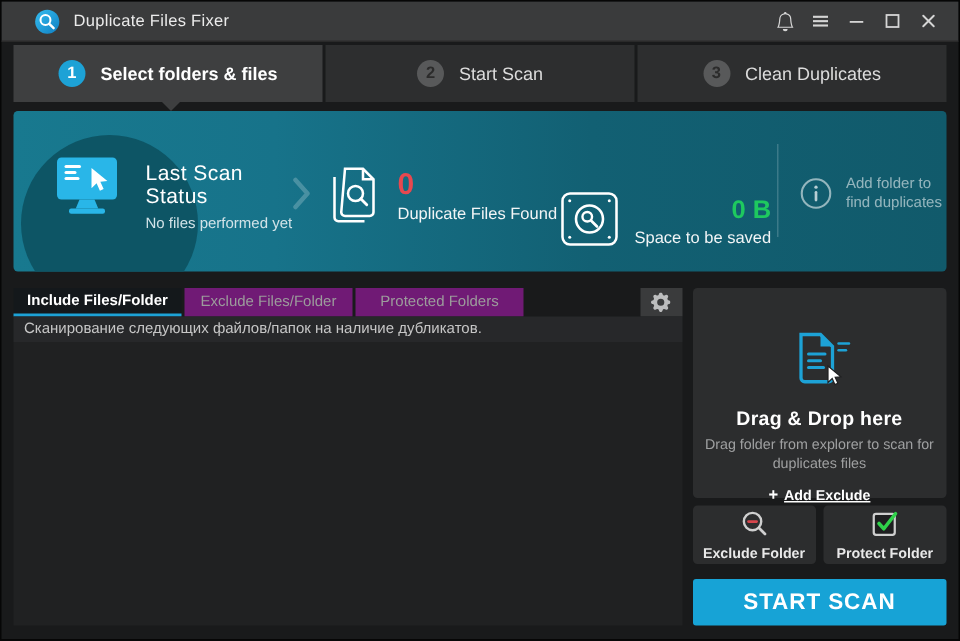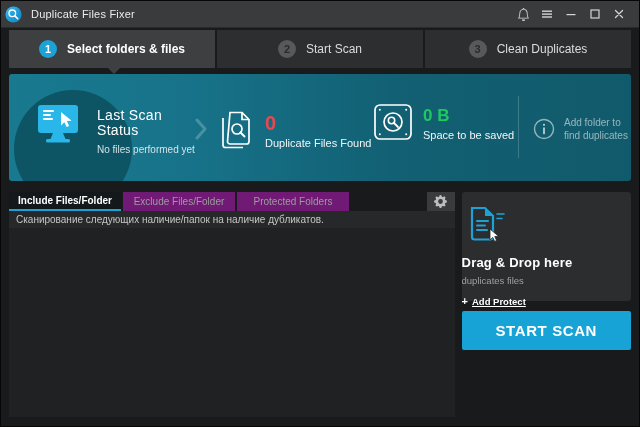--- a/index.html
+++ b/index.html
@@ -1,20 +1,20 @@
 <!DOCTYPE html>
 <html><head>
 <meta charset="utf-8">
 <style>
   html,body{margin:0;padding:0;background:#000;}
   body{width:640px;height:427px;font-family:"Liberation Sans",sans-serif;-webkit-font-smoothing:antialiased;}
   .window{position:relative;width:640px;height:427px;background:#191a1b;overflow:hidden;box-sizing:border-box;border:1px solid #060606;}
 
   
-  .titlebar{height:26px;background:#3a3b3c;display:flex;align-items:center;padding:0 8px 0 4px;border-bottom:1px solid #2a2a2a;}
+  .titlebar{height:26px;background:#3a3b3c;display:flex;align-items:center;padding:0 8px 0 22px;border-bottom:1px solid #2a2a2a;}
   .app-icon{width:17px;height:17px;flex:0 0 auto;}
   .title{font-size:11px;color:#ebebeb;margin-left:9px;letter-spacing:.2px;}
   .tb-controls{margin-left:auto;display:flex;align-items:center;}
   .tb-btn{width:24px;height:24px;display:flex;align-items:center;justify-content:center;cursor:pointer;}
   .tb-btn svg{display:block;}
 
   
   .steps{display:flex;gap:2px;margin:2px 8px 0;height:38px;}
   .step{flex:1;display:flex;align-items:center;justify-content:center;gap:10px;background:#2d2e2f;cursor:pointer;}
   .step.active{background:#3e3f40;}
@@ -27,21 +27,21 @@
   
   .banner{position:relative;margin:6px 8px 0;height:107px;border-radius:3px;background:linear-gradient(90deg,#18798f 0%,#17738a 28%,#126073 62%,#115a6b 100%);overflow:hidden;}
   .banner-circle{position:absolute;left:5px;top:16px;width:118px;height:118px;border-radius:50%;background:#0d5565;}
   .monitor-icon{position:absolute;left:28px;top:29px;}
   .lastscan-text{position:absolute;left:88px;top:34px;}
   .lastscan-title{font-size:14px;font-weight:normal;color:#fff;line-height:15px;letter-spacing:.3px;}
   .lastscan-sub{font-size:10px;color:#d2e3e8;margin-top:6px;}
   .banner-chevron{position:absolute;left:186px;top:44px;}
   .stat{position:absolute;display:flex;align-items:flex-start;}
   .stat-dup{left:210px;top:36px;}
-  .stat-space{left:364px;top:28px;}
+  .stat-space{left:364px;top:52px;text-align:right;}
   .stat-text{margin-left:10px;padding-top:2px;}
   .stat-value{font-size:20px;font-weight:bold;line-height:22px;}
   .stat-value.red{color:#e8484f;}
   .stat-value.green{color:#1ec95f;font-size:17px;line-height:20px;padding-top:2px;}
   .stat-label{font-size:11px;color:#f2f5f6;margin-top:3px;white-space:nowrap;}
   .banner-divider{position:absolute;left:509px;top:22px;width:1px;height:62px;background:rgba(255,255,255,0.18);}
   .add-hint{position:absolute;left:524px;top:42px;display:flex;align-items:center;}
   .add-hint-text{margin-left:9px;font-size:10px;line-height:13px;color:rgba(255,255,255,0.55);}
 
   
@@ -49,21 +49,21 @@
   .left-col{width:447px;display:flex;flex-direction:column;}
   .file-tabs{display:flex;gap:2px;height:19px;}
   .ftab{width:112px;background:#701a75;display:flex;align-items:center;justify-content:center;font-size:10px;color:#9c9c9c;cursor:pointer;box-sizing:border-box;}
   .ftab.active{background:#14181b;color:#fff;font-weight:bold;border-bottom:2px solid #1da2d6;}
   .ftab-spacer{flex:1;}
   .gear-btn{width:28px;background:#3a3b3c;display:flex;align-items:center;justify-content:center;cursor:pointer;}
   .list-header{height:17px;background:#27282a;display:flex;align-items:center;padding-left:7px;font-size:10px;color:#c6c6c6;}
   .list-area{flex:1;background:#202122;}
 
   .right-col{width:170px;display:flex;flex-direction:column;}
-  .dropzone{height:109px;background:#2c2d2e;border-radius:3px;text-align:left;padding-top:13px;box-sizing:border-box;cursor:pointer;}
+  .dropzone{height:140px;background:#2c2d2e;border-radius:3px;text-align:center;padding-top:28px;box-sizing:border-box;cursor:pointer;}
   .dz-title{font-size:13px;font-weight:bold;color:#fff;margin-top:6px;letter-spacing:.2px;}
   .dz-desc{font-size:9.5px;color:#9fa0a1;line-height:13px;margin-top:4px;}
   .dz-add{display:inline-flex;align-items:center;gap:4px;margin-top:8px;font-size:9.5px;font-weight:bold;color:#fff;cursor:pointer;}
   .dz-add .plus{font-size:11px;font-weight:bold;color:#fff;text-decoration:none;}
   .dz-add .lbl{text-decoration:underline;}
   .side-btns{display:flex;gap:5px;margin-top:5px;height:51px;}
   .side-btn{flex:1;background:#2c2d2e;border-radius:3px;display:flex;flex-direction:column;align-items:center;justify-content:center;gap:5px;cursor:pointer;}
   .side-btn .lbl{font-size:9.5px;font-weight:bold;color:#e9e9e9;}
   .start-scan{margin-top:10px;height:39px;background:#17a3d6;border-radius:2px;border:none;color:#fff;font-family:"Liberation Sans",sans-serif;font-size:15px;font-weight:600;letter-spacing:.6px;cursor:pointer;display:flex;align-items:center;justify-content:center;}
 </style>
@@ -205,44 +205,62 @@
         <div class="ftab active">Include Files/Folder</div>
         <div class="ftab">Exclude Files/Folder</div>
         <div class="ftab">Protected Folders</div>
         <div class="ftab-spacer"></div>
         <div class="gear-btn">
           <svg width="13" height="13" viewBox="0 0 16 16" fill="#bcbdbe">
             <path d="M9.405 1.05c-.413-1.4-2.397-1.4-2.81 0l-.1.34a1.464 1.464 0 0 1-2.105.872l-.31-.17c-1.283-.698-2.686.705-1.987 1.987l.169.311c.446.82.023 1.841-.872 2.105l-.34.1c-1.4.413-1.4 2.397 0 2.81l.34.1a1.464 1.464 0 0 1 .872 2.105l-.17.31c-.698 1.283.705 2.686 1.987 1.987l.311-.169a1.464 1.464 0 0 1 2.105.872l.1.34c.413 1.4 2.397 1.4 2.81 0l.1-.34a1.464 1.464 0 0 1 2.105-.872l.31.17c1.283.698 2.686-.705 1.987-1.987l-.169-.311a1.464 1.464 0 0 1 .872-2.105l.34-.1c1.4-.413 1.4-2.397 0-2.81l-.34-.1a1.464 1.464 0 0 1-.872-2.105l.17-.31c.698-1.283-.705-2.686-1.987-1.987l-.311.169a1.464 1.464 0 0 1-2.105-.872zM8 10.93a2.929 2.929 0 1 1 0-5.86 2.929 2.929 0 0 1 0 5.858z"></path>
           </svg>
         </div>
       </div>
-      <div class="list-header">Сканирование следующих наличие/папок на наличие дубликатов.</div>
+      <div class="list-header">Сканирование следующих файлов/папок на наличие дубликатов.</div>
       <div class="list-area"></div>
     </div>
 
     <div class="right-col">
       <div class="dropzone">
         <svg width="44" height="40" viewBox="0 0 44 40">
           <path d="M10 3 h13 l8 8 v21 a2.5 2.5 0 0 1 -2.5 2.5 h-16 a2.5 2.5 0 0 1 -2.5 -2.5 Z" fill="none" stroke="#1da2d6" stroke-width="2.2"></path>
           <path d="M23 3 l8 8 h-8 Z" fill="#1da2d6"></path>
           <rect x="14" y="15" width="13" height="2" rx="1" fill="#1da2d6"></rect>
           <rect x="14" y="19.5" width="10" height="2" rx="1" fill="#1da2d6"></rect>
           <rect x="14" y="24" width="12" height="2" rx="1" fill="#1da2d6"></rect>
           <line x1="35" y1="9" x2="42" y2="9" stroke="#1da2d6" stroke-width="1.6" stroke-linecap="round"></line>
           <line x1="35" y1="13.5" x2="40" y2="13.5" stroke="#1da2d6" stroke-width="1.6" stroke-linecap="round"></line>
           <path d="M28 24 v11 l2.8-2.6 1.8 4 2-.9 -1.8-4 3.8-.3 Z" fill="#fff" stroke="#202122" stroke-width="0.8"></path>
         </svg>
         <div class="dz-title">Drag &amp; Drop here</div>
         <div class="dz-desc">
+          <div>Drag folder from explorer to scan for</div>
           <div>duplicates files</div>
         </div>
         <div class="dz-add">
           <span class="plus">+</span>
-          <span class="lbl">Add Protect</span>
-        </div>
-      </div>
-
+          <span class="lbl">Add Exclude</span>
+        </div>
+      </div>
+
+      <div class="side-btns">
+        <div class="side-btn">
+          <svg width="20" height="20" viewBox="0 0 20 20">
+            <circle cx="8.7" cy="8.7" r="5.8" fill="none" stroke="#cfcfcf" stroke-width="1.6"></circle>
+            <line x1="13" y1="13" x2="17" y2="17" stroke="#cfcfcf" stroke-width="1.8" stroke-linecap="round"></line>
+            <line x1="6" y1="8.7" x2="11.4" y2="8.7" stroke="#d6454c" stroke-width="1.8" stroke-linecap="round"></line>
+          </svg>
+          <span class="lbl">Exclude Folder</span>
+        </div>
+        <div class="side-btn">
+          <svg width="20" height="20" viewBox="0 0 20 20">
+            <rect x="2.5" y="3.5" width="14" height="14" rx="1.5" fill="#1e1f20" stroke="#cfcfcf" stroke-width="1.5"></rect>
+            <path d="M6 10 l3.2 3.5 L17 3.5" fill="none" stroke="#2fd24a" stroke-width="2.4" stroke-linecap="round" stroke-linejoin="round"></path>
+          </svg>
+          <span class="lbl">Protect Folder</span>
+        </div>
+      </div>
 
       <button class="start-scan">START SCAN</button>
     </div>
   </div>
 
 </div>
 
 </body></html>

